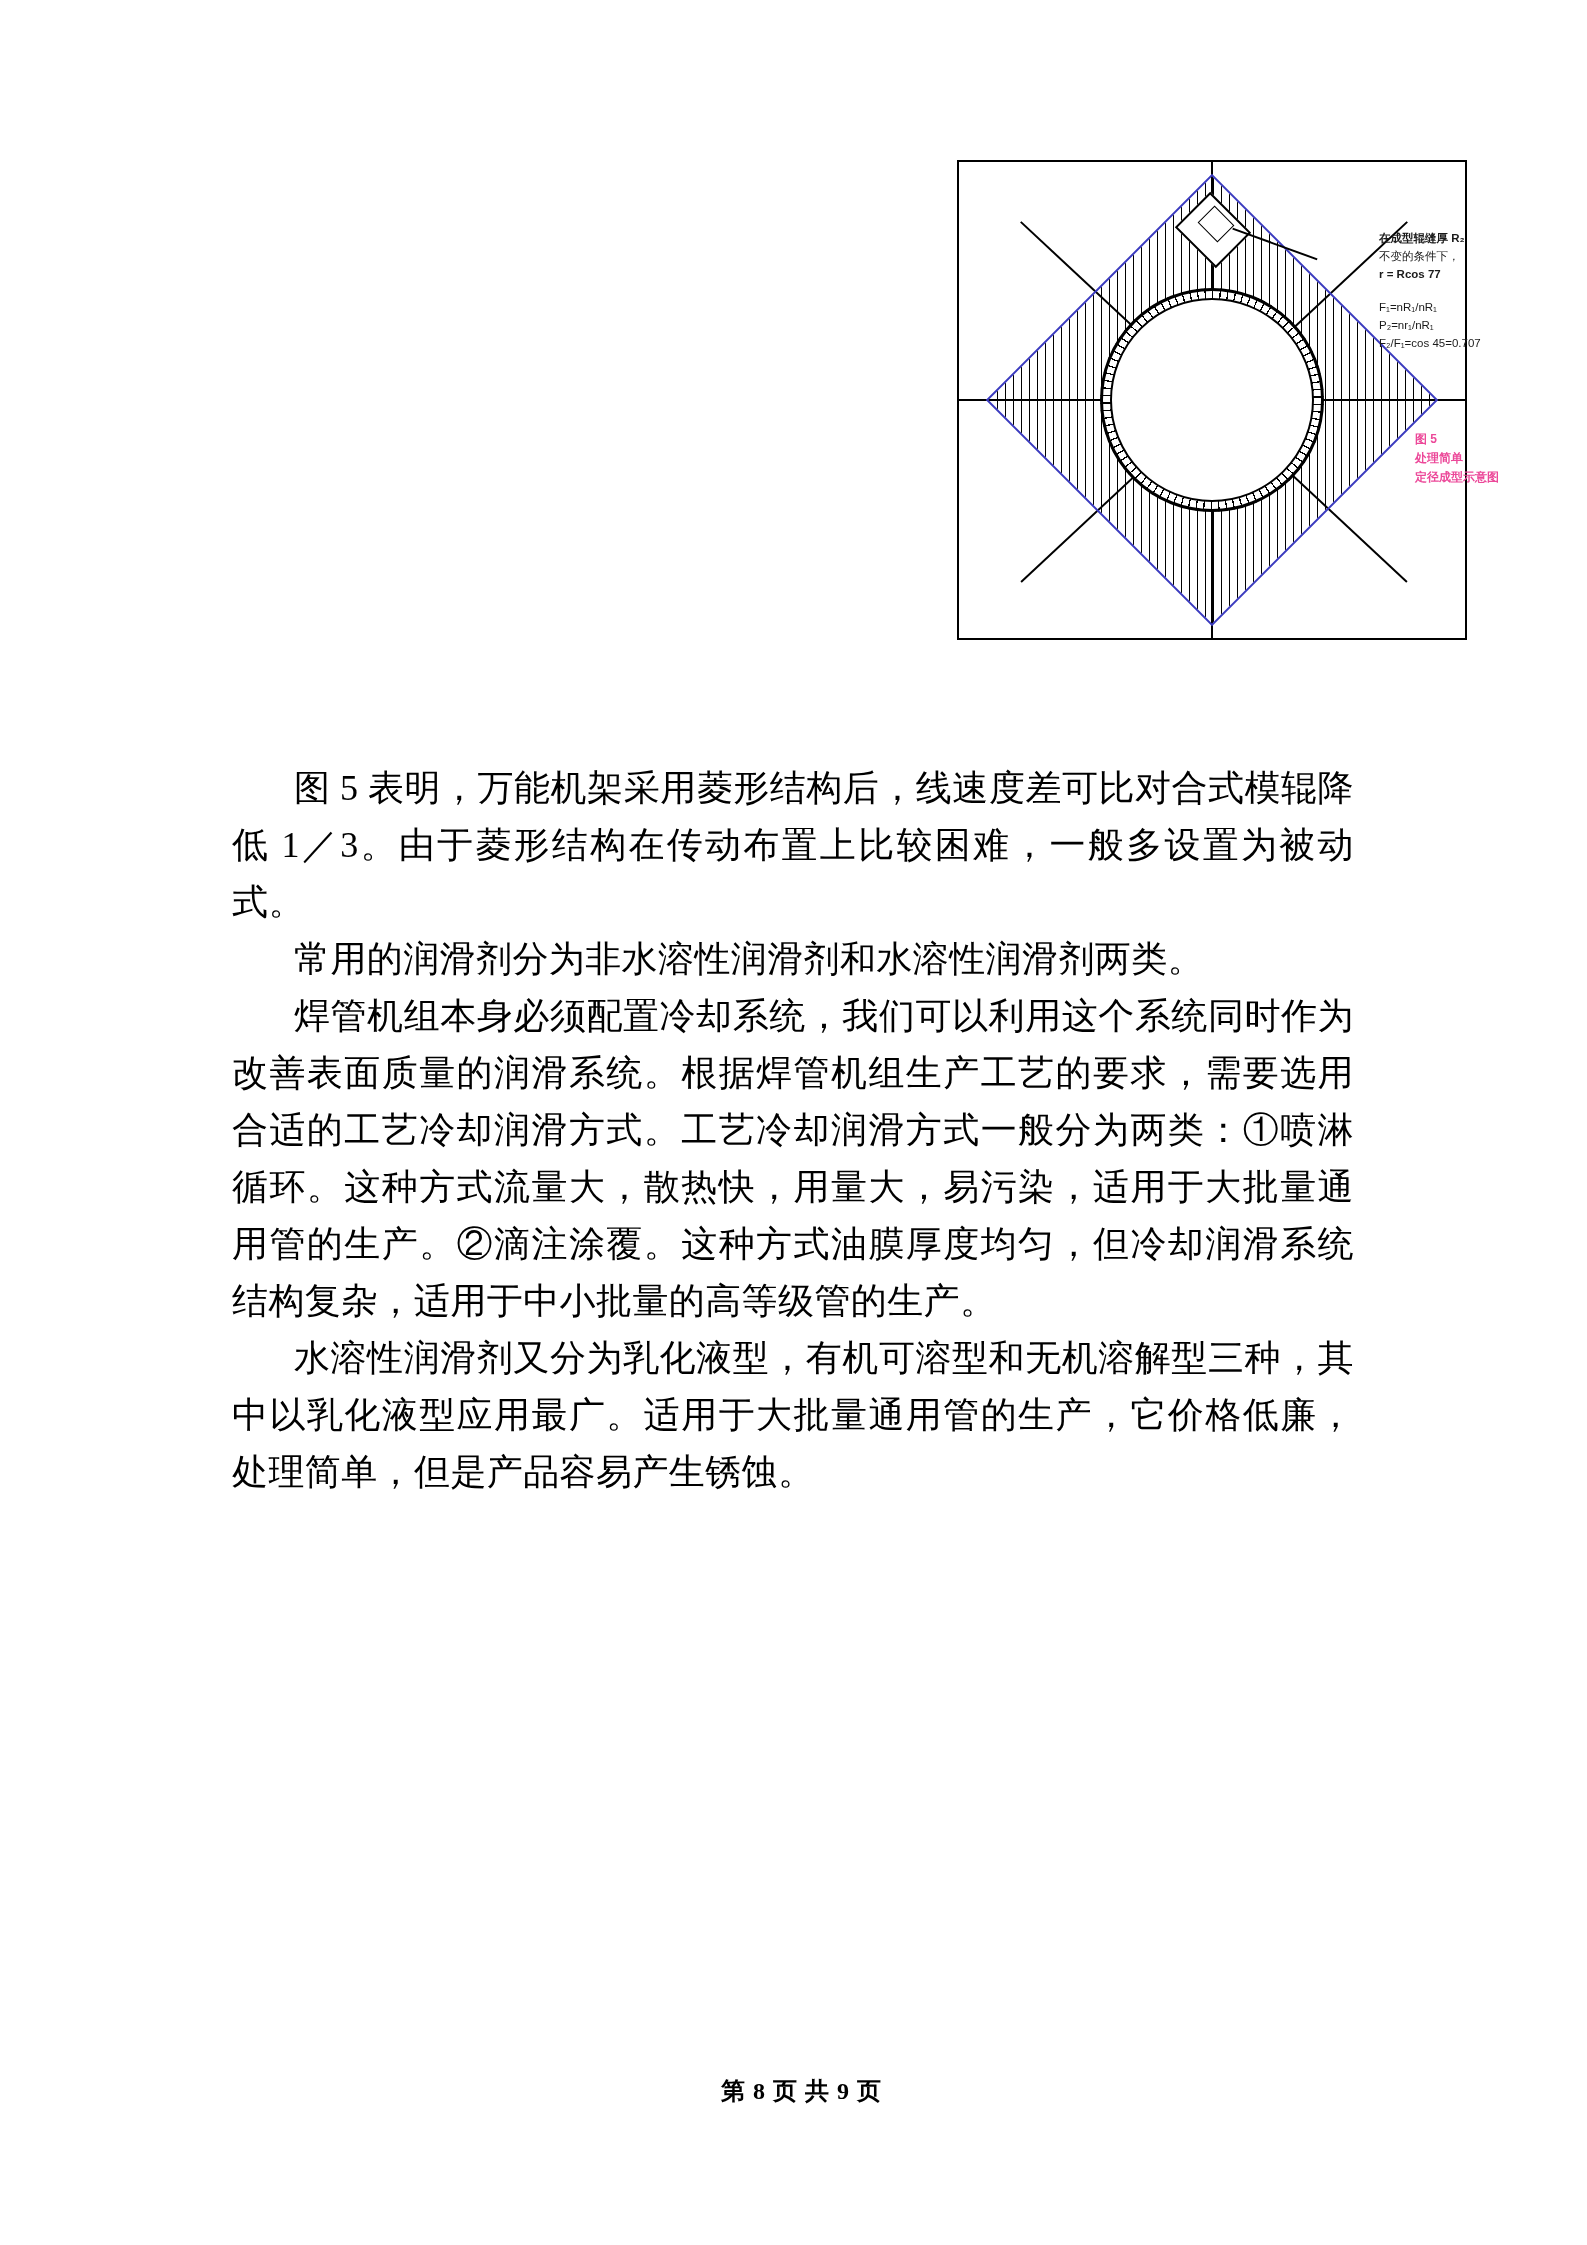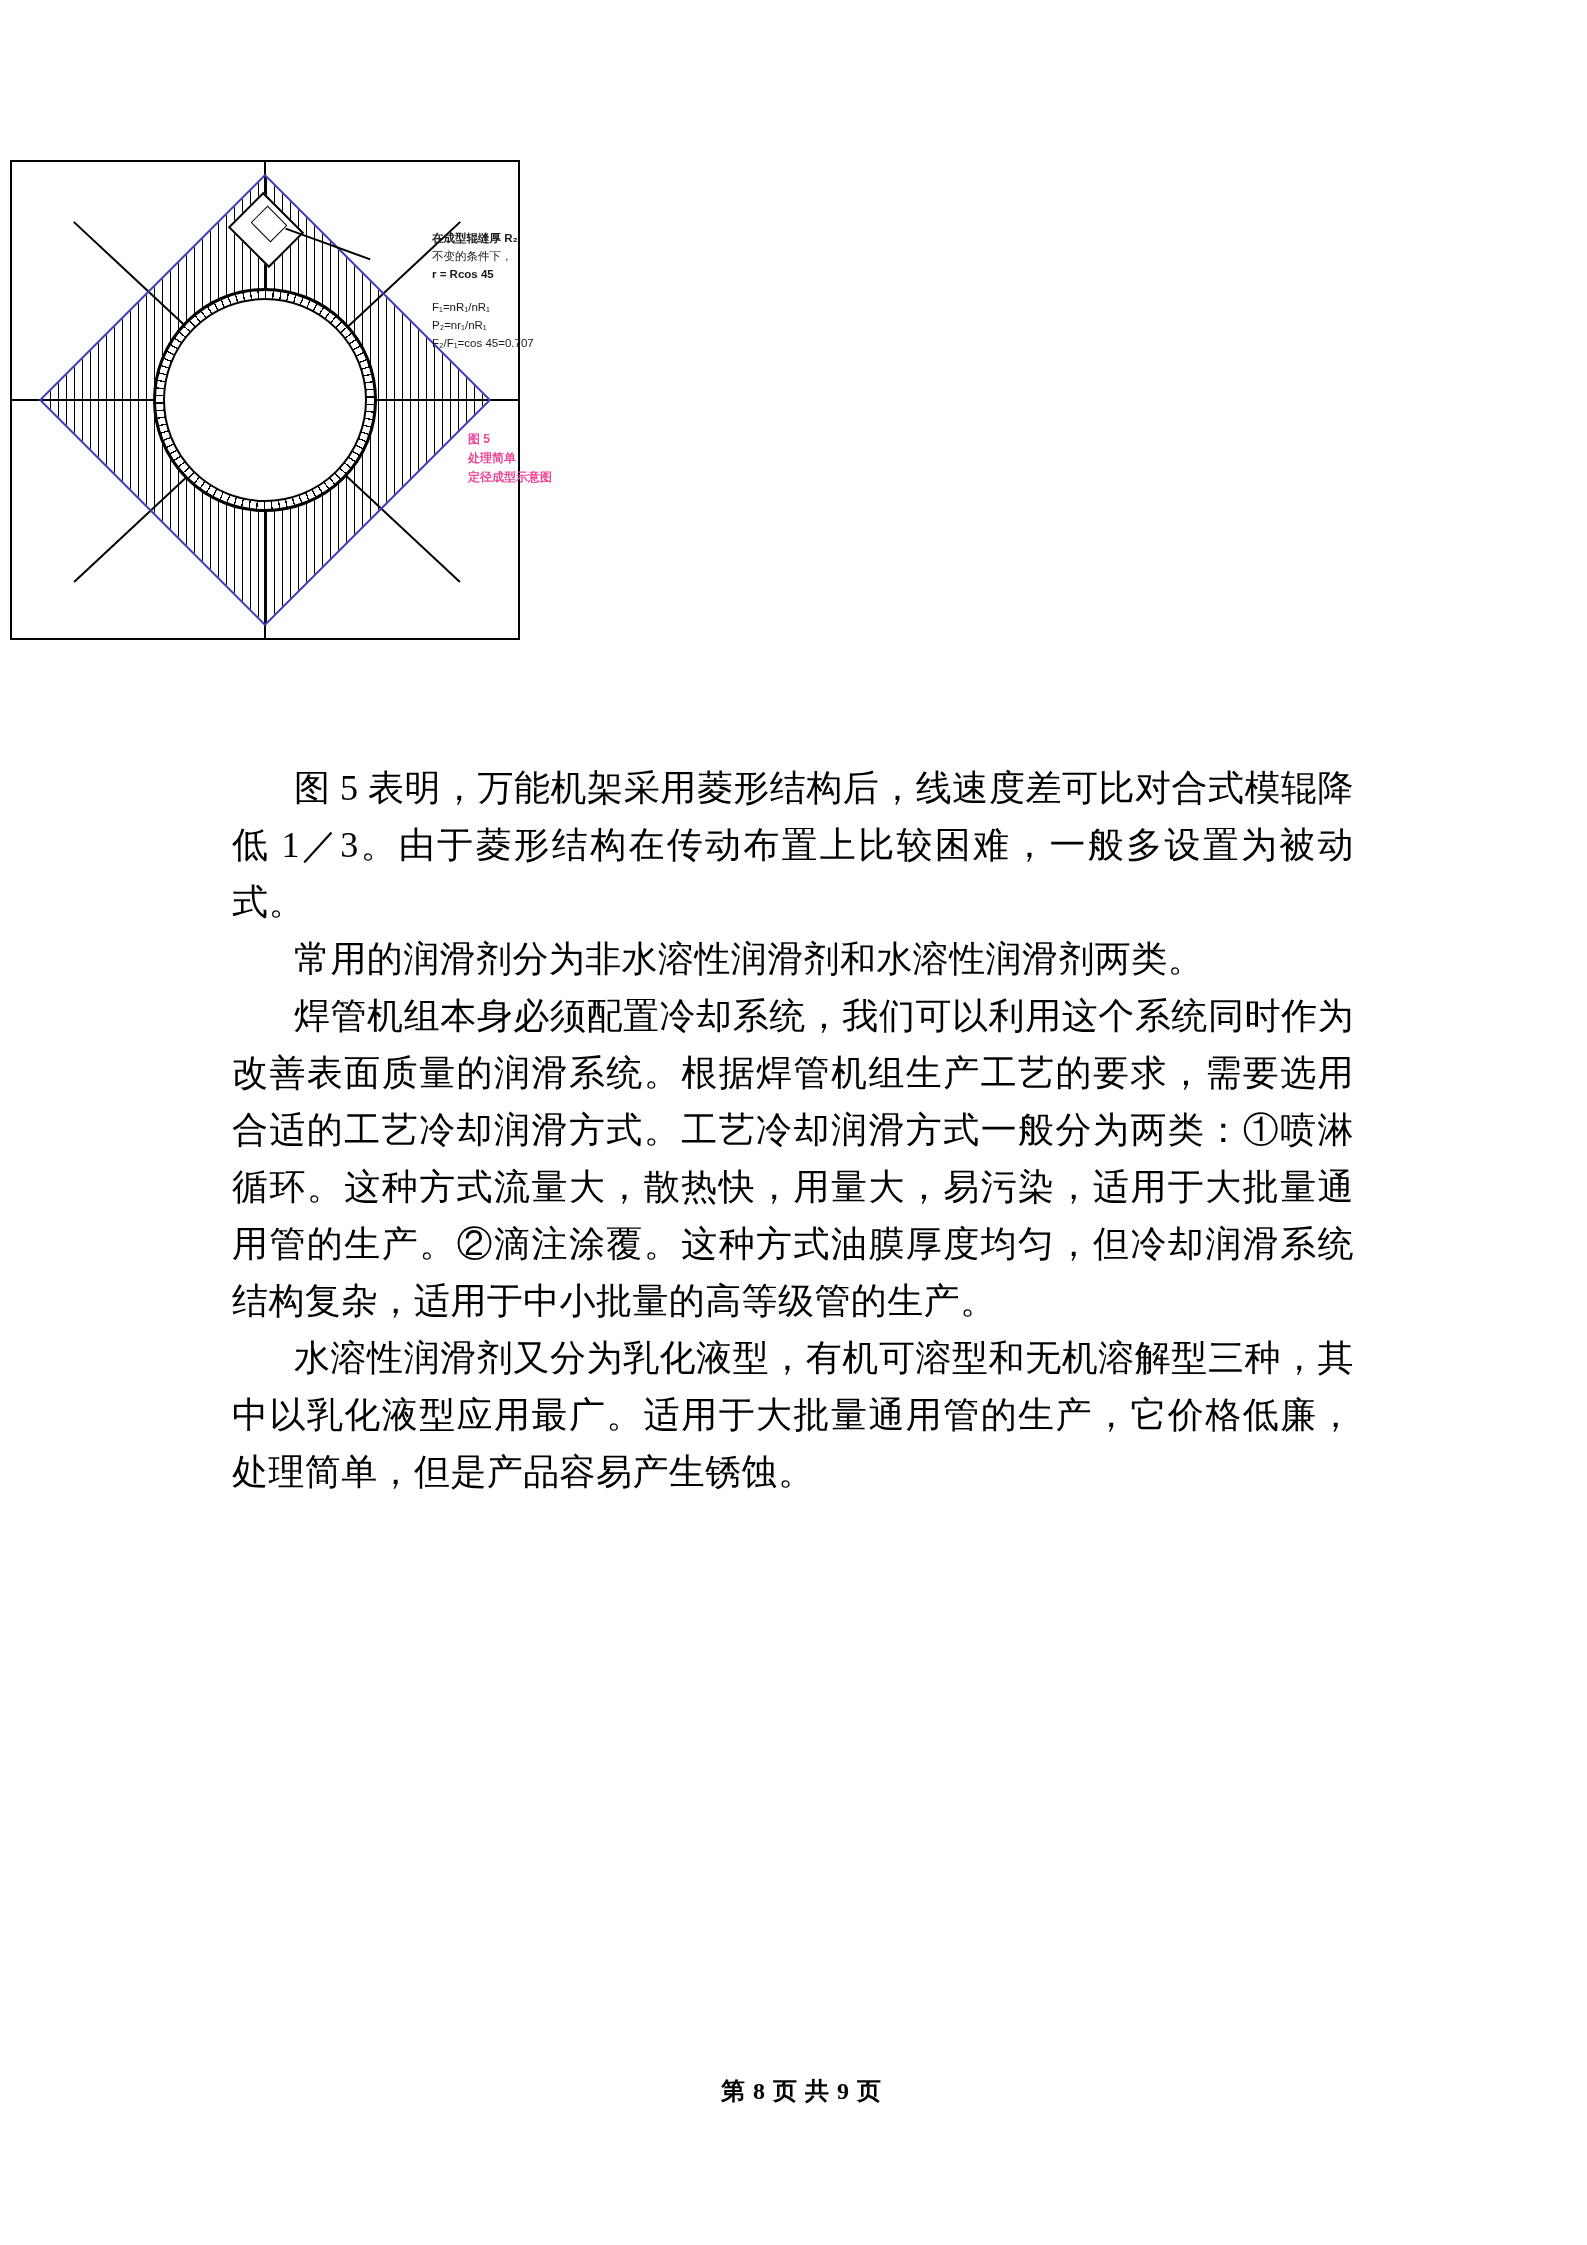--- a/index.html
+++ b/index.html
@@ -23,21 +23,21 @@
     padding: 0;
   }
 
   
   .figure-wrap {
     position: absolute;
     left: 0;
     right: 0;
     top: 150px;
     display: flex;
-    justify-content: flex-start;
+    justify-content: flex-end;
   }
   .figure {
     position: relative;
     width: 640px;
     height: 545px;
     background: #ffffff;
   }
   .fig-frame {
     position: absolute;
     left: 10px;
@@ -235,21 +235,21 @@
       <div class="circle-ticks"></div>
       <div class="circle-inner"></div>
       <div class="bracket"></div>
       <div class="bracket2"></div>
       <div class="fig-lead"></div>
 
       <div class="fig-notes">
         <div class="blk">
           <div class="bold">在成型辊缝厚 R₂</div>
           <div>不变的条件下，</div>
-          <div class="bold">r = Rcos 45</div>
+          <div class="bold">r = Rcos 77</div>
         </div>
         <div>
           <div>F₁=nR₁/nR₁</div>
           <div>P₂=nr₁/nR₁</div>
           <div>F₂/F₁=cos 45=0.707</div>
         </div>
       </div>
 
       <div class="fig-caption">
         <div>图 5</div>

